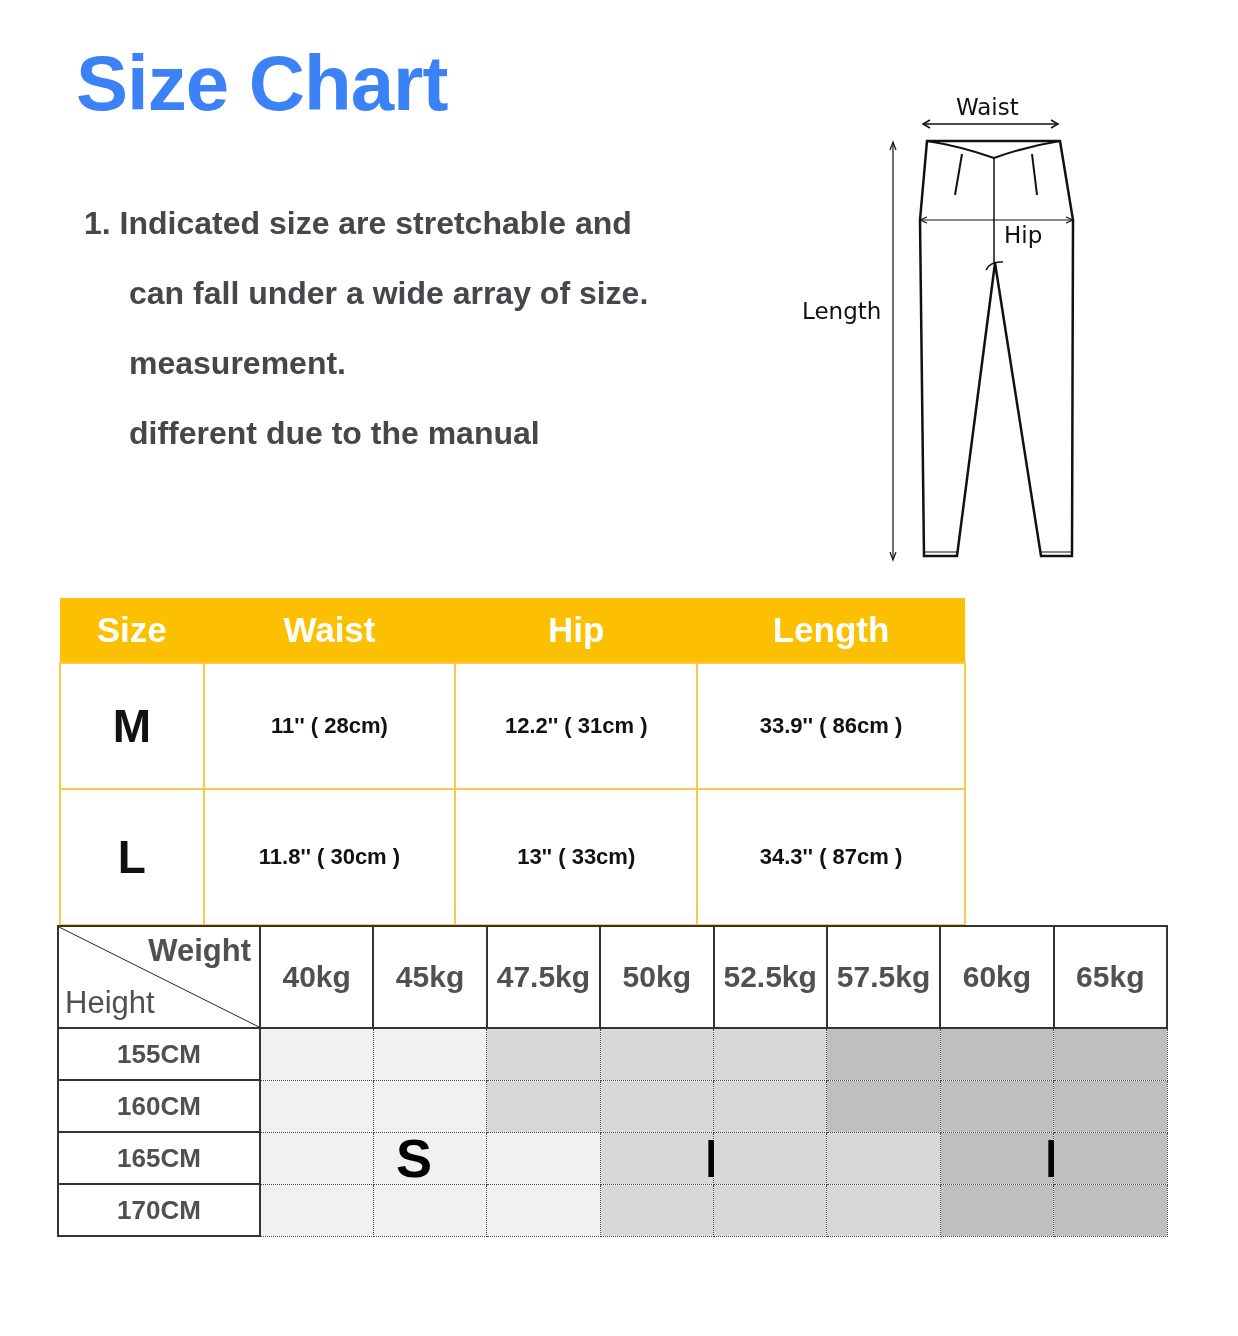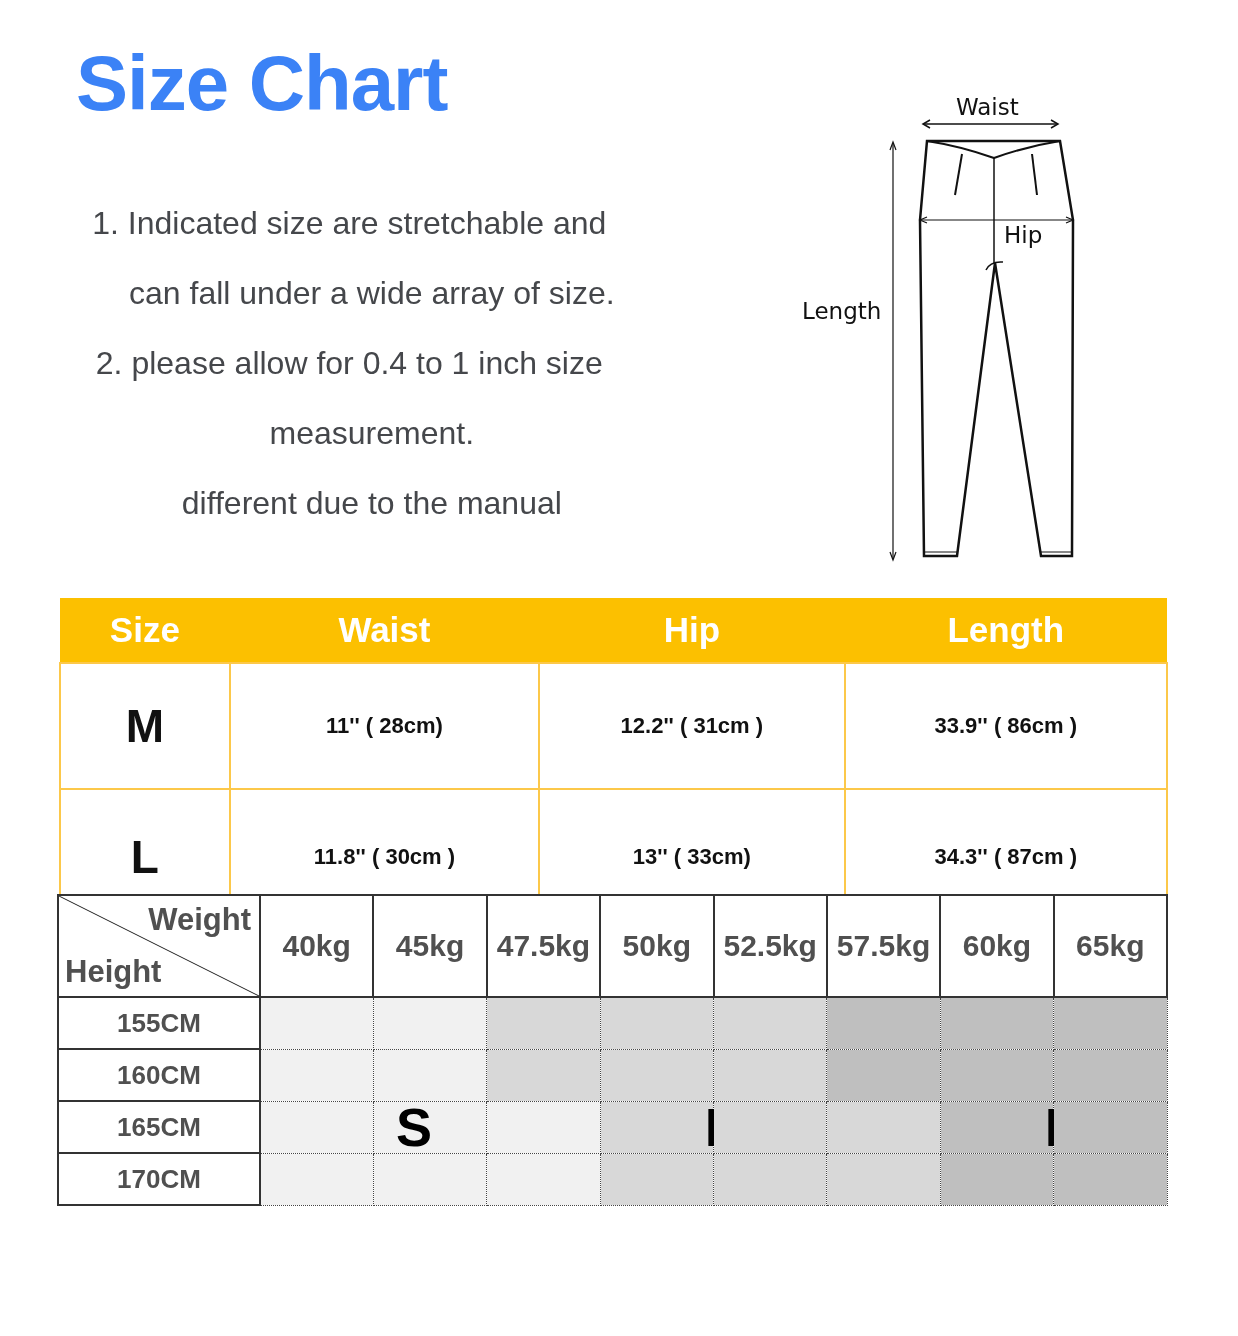--- a/index.html
+++ b/index.html
@@ -1,58 +1,57 @@
 <!DOCTYPE html>
 <html><head>
 <meta charset="utf-8">
 <style>
   html, body { margin:0; padding:0; background:#ffffff; }
   body { width:1238px; height:1336px; position:relative; overflow:hidden;
          font-family:"Liberation Sans", "DejaVu Sans", sans-serif; }
   .title { position:absolute; left:76px; top:44px; font-size:78px; font-weight:bold;
            color:#3b82f6; letter-spacing:-1px; line-height:1; }
   .notes { position:absolute; left:84px; top:188px; color:#45474b; font-size:32px;
-           font-weight:normal; line-height:70px;text-align:center; }
+           font-weight:bold; line-height:70px; }
   .notes .line { white-space:nowrap; }
   .notes .indent { padding-left:45px; }
   .diagram { position:absolute; left:790px; top:86px; width:340px; height:490px; }
   .diagram .lbl { position:absolute; font-size:23px; color:#111; font-family:"DejaVu Sans", sans-serif; }
 
   
-  .size-table { position:absolute; left:59px; top:598px; width:1109px; border-collapse:collapse; }
+  .size-table { position:absolute; left:59px; top:598px; width:907px; border-collapse:collapse; }
   .size-table th { background:#fcc000; color:#fff; font-size:35px; font-weight:bold; height:62px; text-align:center; border:0; }
   .size-table td { border:2px solid #fcc84a; text-align:center; font-size:22px; font-weight:bold; color:#111; }
   .size-table tr.r1 td { height:122px; }
   .size-table tr.r2 td { height:132px; }
   .size-table td.size { font-size:46px; }
 
   
-  .wh-table { position:absolute; left:57px; top:894px; width:1111px; border-collapse:collapse; table-layout:fixed; }
+  .wh-table { position:absolute; left:57px; top:925px; width:1111px; border-collapse:collapse; table-layout:fixed; }
   .wh-table th, .wh-table td { border:1px solid #444; text-align:center; }
   .wh-table thead th { height:98px; font-size:30px; font-weight:bold; color:#505050; border:2px solid #333; background:#fff; }
   .wh-table tbody th { height:48px; font-size:26px; font-weight:bold; color:#505050; border:2px solid #333; border-right:2px solid #333; background:#fff; }
   .wh-table tbody td { border:1px dotted #444; position:relative; }
   .wh-table td.S { background:#f1f1f1; }
   .wh-table td.M { background:#d8d8d8; }
   .wh-table td.L { background:#bfbfbf; }
   .corner { position:relative; padding:0; }
   .corner svg { position:absolute; left:0; top:0; width:100%; height:100%; }
   .corner .w { position:absolute; right:8px; top:6px; font-size:31px; color:#505050; font-weight:bold; }
-  .corner .h { position:absolute; left:6px; bottom:6px; font-size:31px; color:#505050; font-weight:bold; }
+  .corner .h { position:absolute; left:6px; bottom:6px; font-size:31px; color:#505050; font-weight:normal; }
   .zone-label { position:absolute; font-size:54px; font-weight:bold; color:#000; line-height:1; }
 </style>
 </head>
 <body>
 
 <div class="title">Size Chart</div>
 
 <div class="notes">
   <div class="line"><span>1.</span> <span>Indicated size are stretchable and</span></div>
   <div class="line indent">can fall under a wide array of size.</div>
-  <div class="line"><span>2.</span> <span>please allow for 0.4 to 1 inch size</span></div>
   <div class="line indent">measurement.</div>
   <div class="line indent">different due to the manual</div>
 </div>
 
 <div class="diagram">
   <svg width="340" height="490" viewBox="0 0 340 490" fill="none" stroke="#111">
 
     <line x1="133" y1="38" x2="268" y2="38" stroke-width="1.5"></line>
     <polyline points="140,34 133,38 140,42" stroke-width="1.5"></polyline>
     <polyline points="261,34 268,38 261,42" stroke-width="1.5"></polyline>

